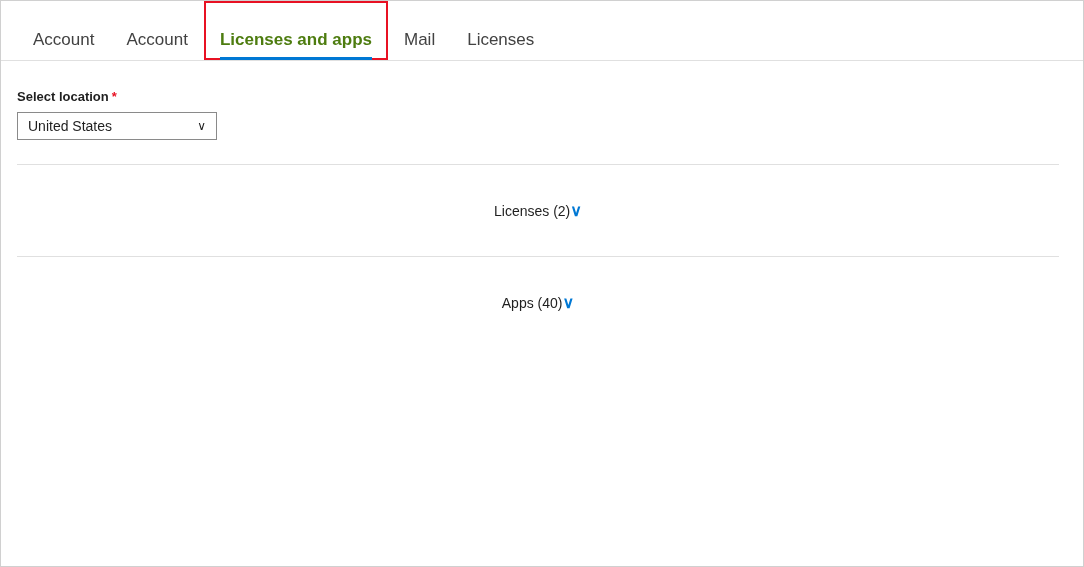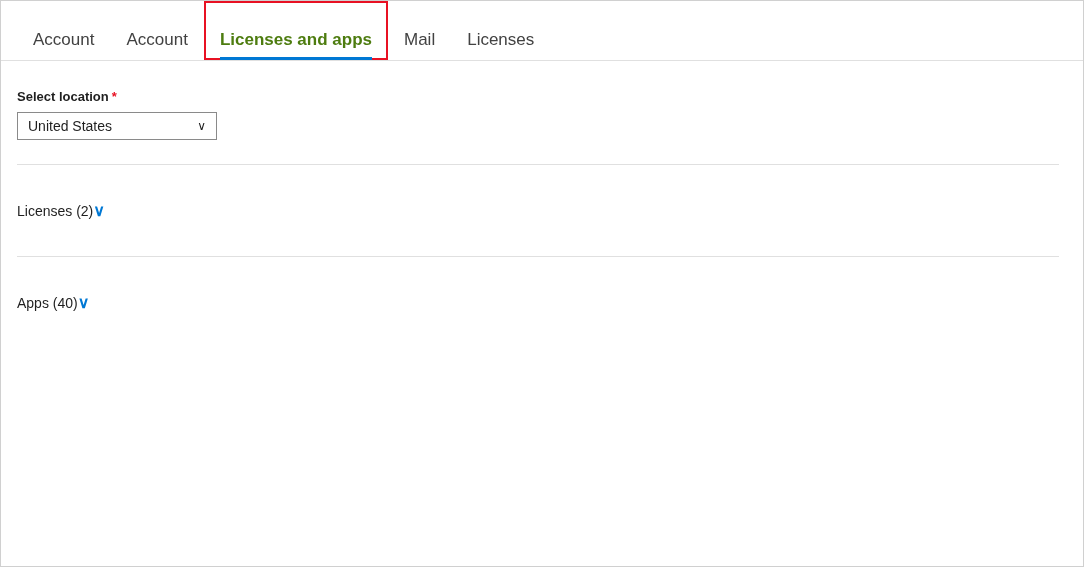--- a/index.html
+++ b/index.html
@@ -104,21 +104,21 @@
 
     .divider {
       height: 1px;
       background: #e0e0e0;
       margin: 24px 0;
     }
 
     .expandable-row {
       display: flex;
       align-items: center;
-      justify-content: flex-start;
+      justify-content: center;
       padding: 12px 0;
       cursor: pointer;
     }
 
     .expandable-row-label {
       font-size: 14px;
       font-weight: 400;
       color: #1f1f1f;
     }
 

